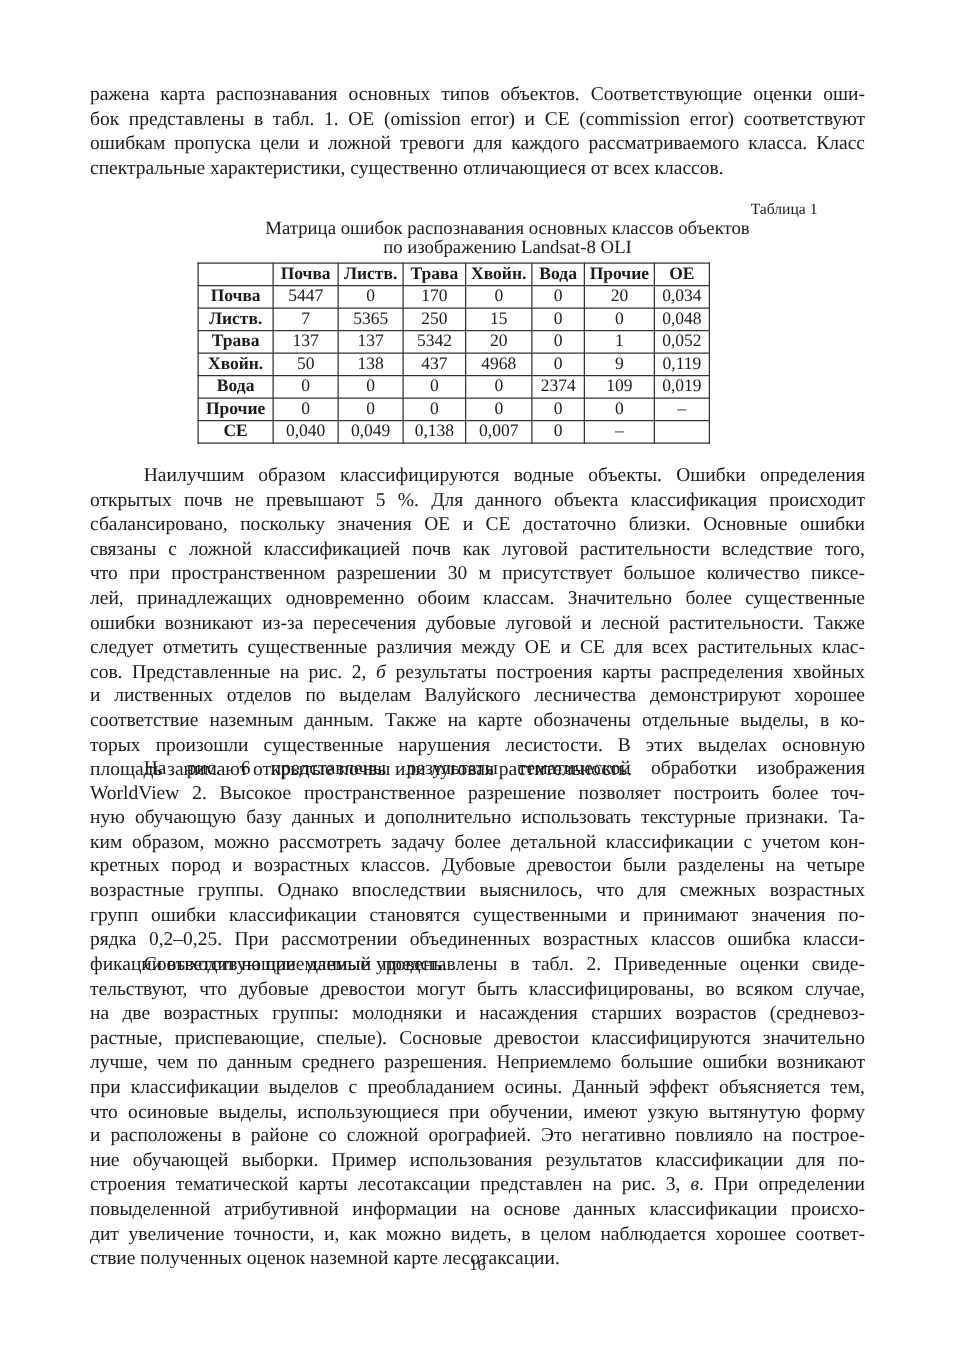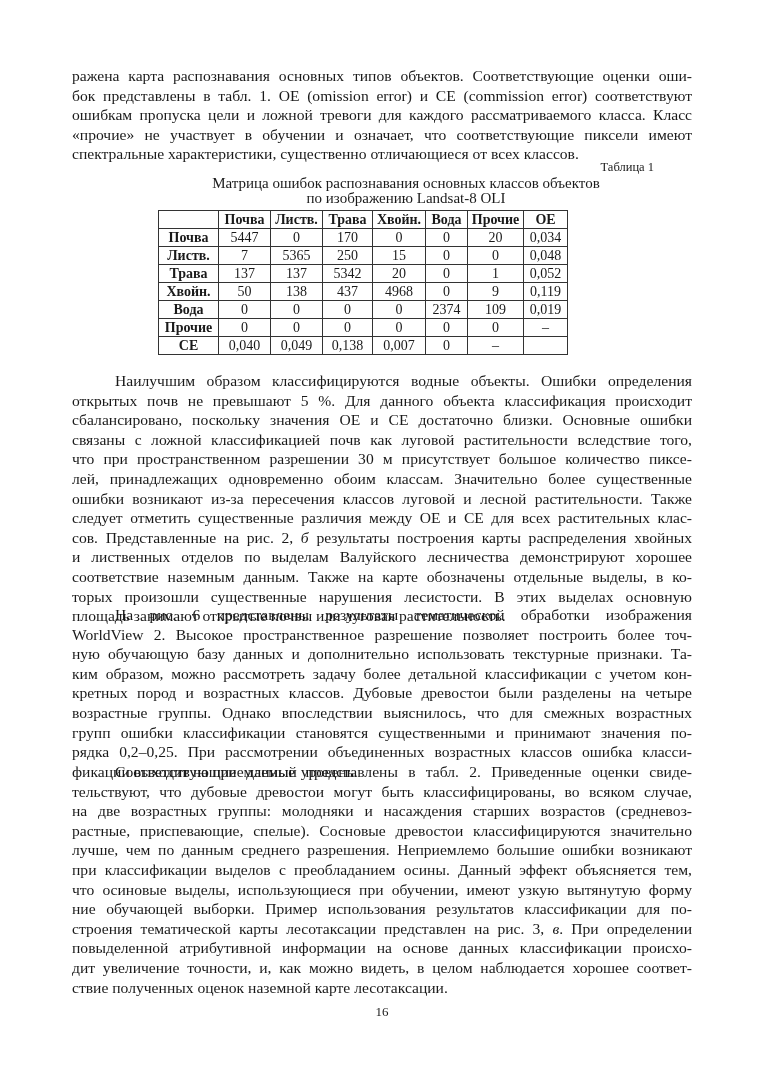--- a/index.html
+++ b/index.html
@@ -25,21 +25,20 @@
 </style>
 </head>
 <body>
 
 <div class="page">
 
   <div class="text-block" id="p0">
     <span class="line">ражена карта распознавания основных типов объектов. Соответствующие оценки оши-</span>
     <span class="line">бок представлены в табл. 1. OE (omission error) и CE (commission error) соответствуют</span>
     <span class="line">ошибкам пропуска цели и ложной тревоги для каждого рассматриваемого класса. Класс</span>
-    <span class="line">«прочие» не участвует в обучении и означает, что соответствующие пиксели имеют</span>
     <span class="line last">спектральные характеристики, существенно отличающиеся от всех классов.</span>
   </div>
 
   <div class="table-label">Таблица 1</div>
   <div class="caption">
     <div>Матрица ошибок распознавания основных классов объектов</div>
     <div>по изображению Landsat-8 OLI</div>
   </div>
 
   <table class="matrix">
@@ -139,21 +138,21 @@
       </tbody>
   </table>
 
   <div class="text-block" id="p1">
       <span class="line indent">Наилучшим образом классифицируются водные объекты. Ошибки определения</span>
       <span class="line">открытых почв не превышают 5 %. Для данного объекта классификация происходит</span>
       <span class="line">сбалансировано, поскольку значения OE и CE достаточно близки. Основные ошибки</span>
       <span class="line">связаны с ложной классификацией почв как луговой растительности вследствие того,</span>
       <span class="line">что при пространственном разрешении 30 м присутствует большое количество пиксе-</span>
       <span class="line">лей, принадлежащих одновременно обоим классам. Значительно более существенные</span>
-      <span class="line">ошибки возникают из-за пересечения классов луговой и лесной растительности. Также</span>
+      <span class="line">ошибки возникают из-за пересечения дубовые луговой и лесной растительности. Также</span>
       <span class="line">следует отметить существенные различия между OE и CE для всех растительных клас-</span>
       <span class="line">сов. Представленные на рис. 2, <em>б</em> результаты построения карты распределения хвойных</span>
       <span class="line">и лиственных отделов по выделам Валуйского лесничества демонстрируют хорошее</span>
       <span class="line">соответствие наземным данным. Также на карте обозначены отдельные выделы, в ко-</span>
       <span class="line">торых произошли существенные нарушения лесистости. В этих выделах основную</span>
       <span class="line last">площадь занимают открытые почвы или луговая растительность.</span>
     </div>
   <div class="text-block" id="p2">
       <span class="line indent">На рис. 6 представлены результаты тематической обработки изображения</span>
       <span class="line">WorldView 2. Высокое пространственное разрешение позволяет построить более точ-</span>
@@ -166,20 +165,21 @@
       <span class="line last">фикации выходит на приемлемый уровень.</span>
     </div>
   <div class="text-block" id="p3">
       <span class="line indent">Соответствующие данные представлены в табл. 2. Приведенные оценки свиде-</span>
       <span class="line">тельствуют, что дубовые древостои могут быть классифицированы, во всяком случае,</span>
       <span class="line">на две возрастных группы: молодняки и насаждения старших возрастов (средневоз-</span>
       <span class="line">растные, приспевающие, спелые). Сосновые древостои классифицируются значительно</span>
       <span class="line">лучше, чем по данным среднего разрешения. Неприемлемо большие ошибки возникают</span>
       <span class="line">при классификации выделов с преобладанием осины. Данный эффект объясняется тем,</span>
       <span class="line">что осиновые выделы, использующиеся при обучении, имеют узкую вытянутую форму</span>
+      <span class="line">и расположены в районе со сложной орографией. Это негативно повлияло на построе-</span>
       <span class="line">ние обучающей выборки. Пример использования результатов классификации для по-</span>
       <span class="line">строения тематической карты лесотаксации представлен на рис. 3, <em>в</em>. При определении</span>
       <span class="line">повыделенной атрибутивной информации на основе данных классификации происхо-</span>
       <span class="line">дит увеличение точности, и, как можно видеть, в целом наблюдается хорошее соответ-</span>
       <span class="line last">ствие полученных оценок наземной карте лесотаксации.</span>
     </div>
 
   <div class="page-number">16</div>
 </div>
 

